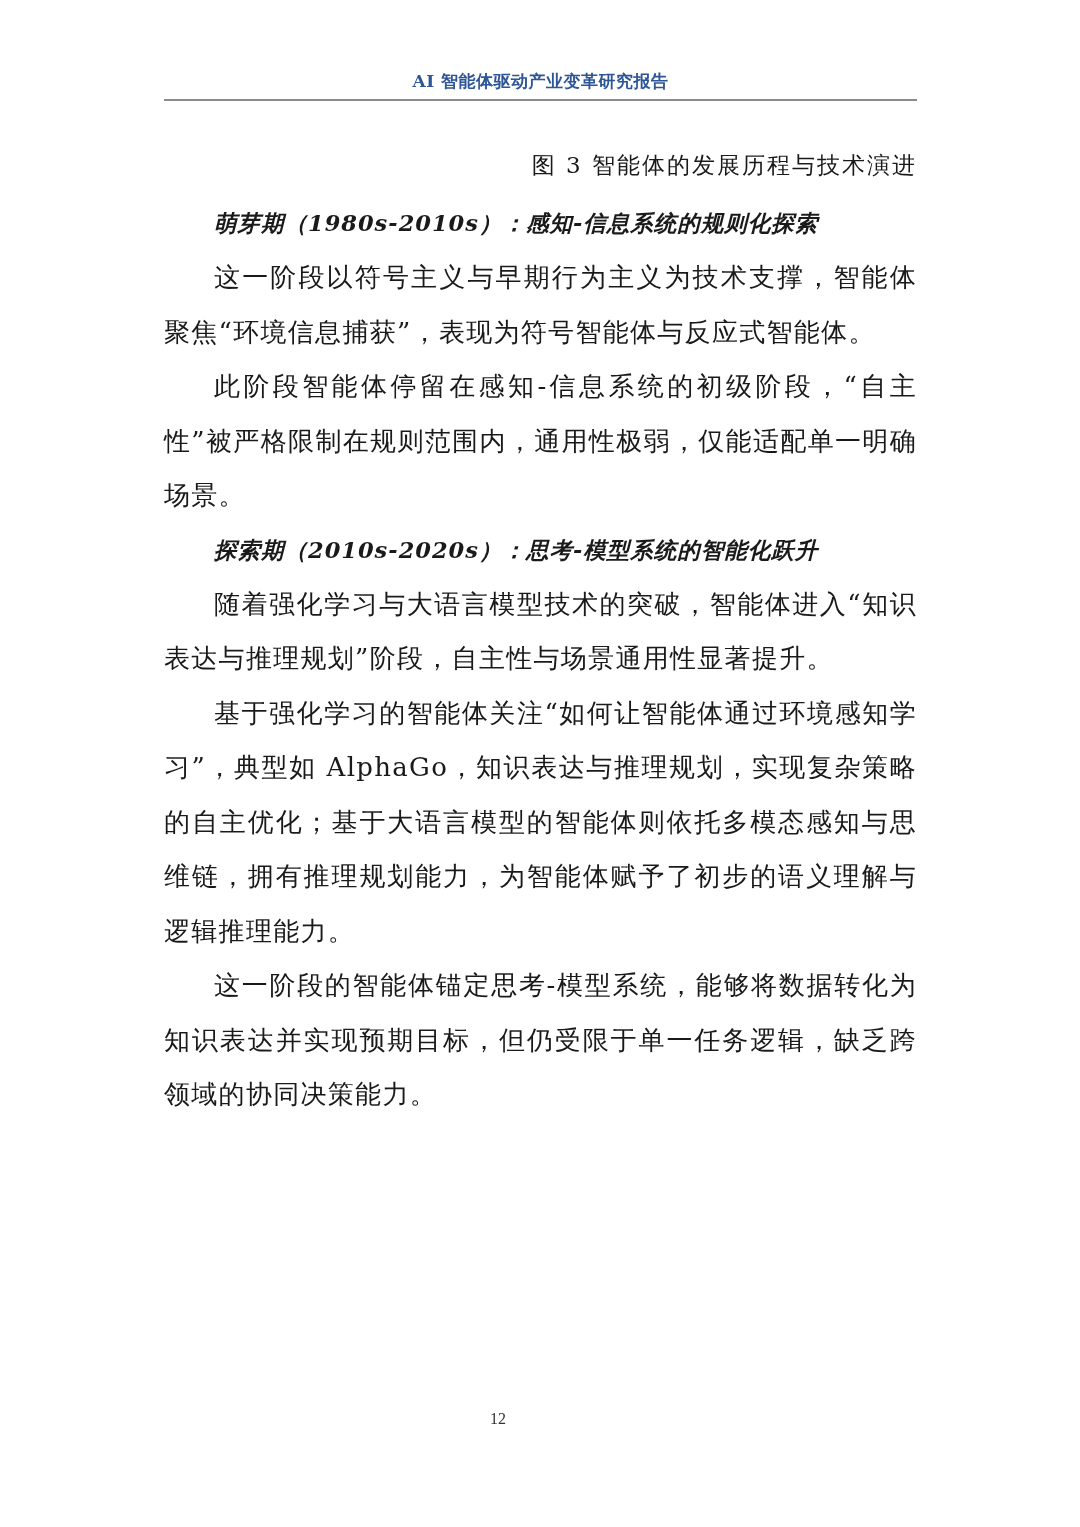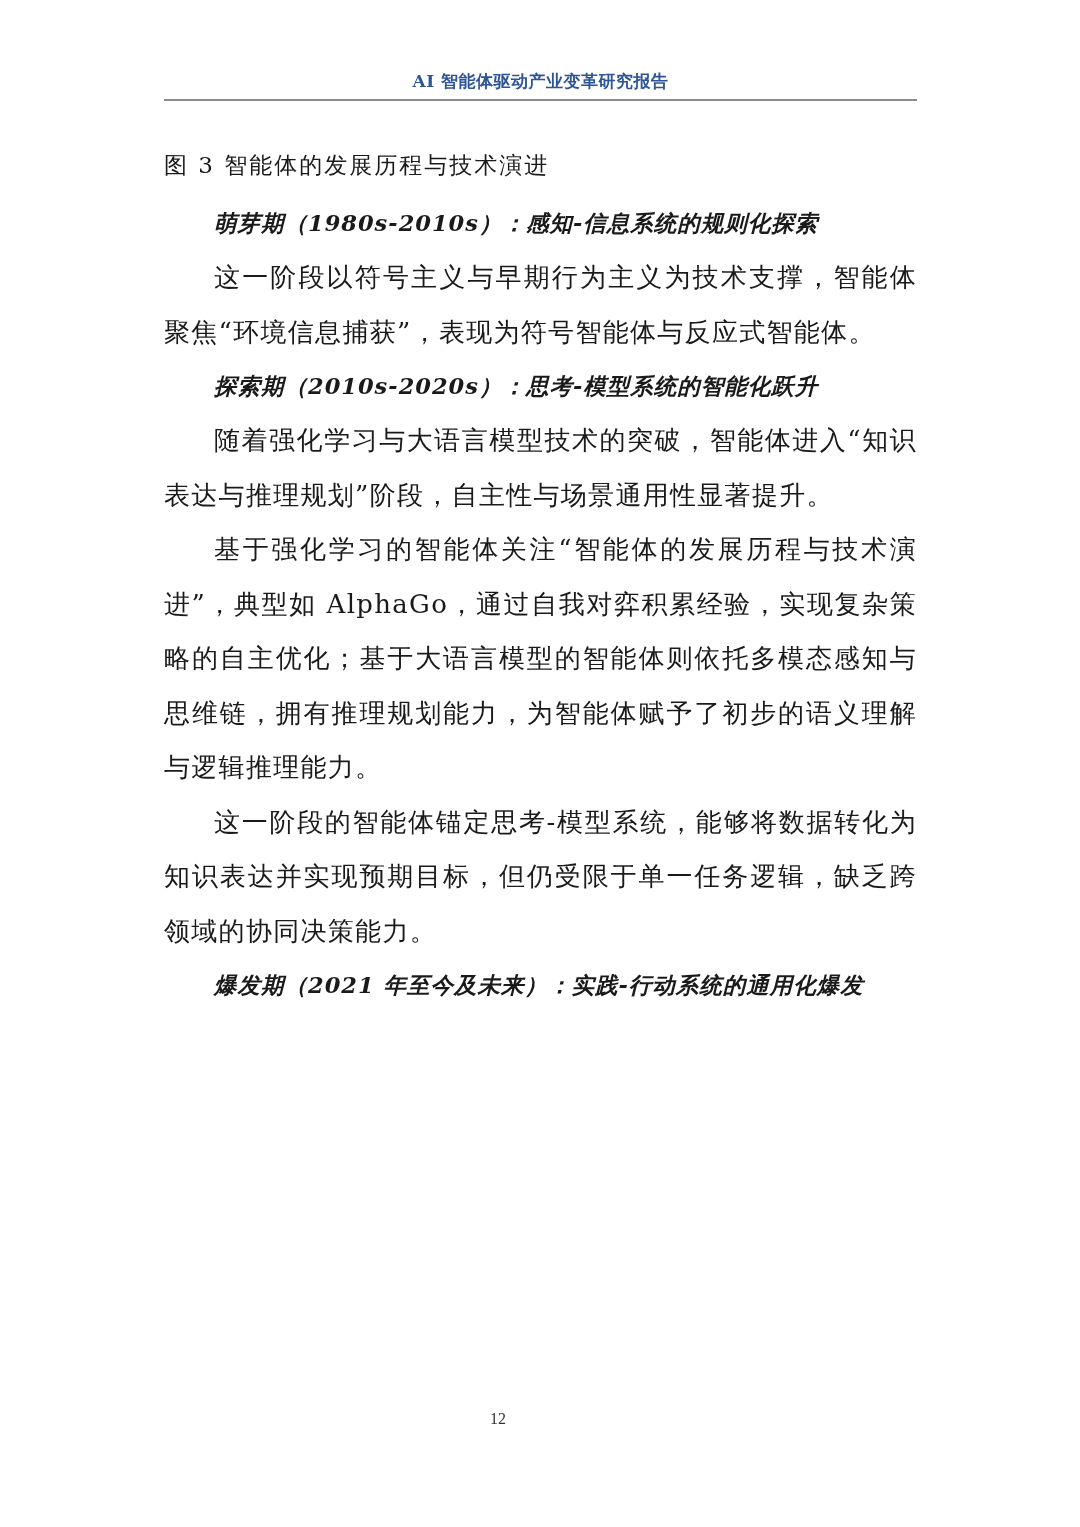--- a/index.html
+++ b/index.html
@@ -39,21 +39,21 @@
       height: 2px;
       background: #8c8c8c;
     }
     .content {
       position: absolute;
       left: 164px;
       top: 142px;
       width: 753px;
     }
     .figure-caption {
-      text-align: left;
+      text-align: right;
       font-size: 23px;
       line-height: 46px;
       height: 46px;
       margin: 0 0 8px 0;
       letter-spacing: 2px;
     }
     .section-heading {
       font-weight: bold;
       font-size: 22.5px;
       line-height: 54px;
@@ -91,27 +91,27 @@
   <span class="header-title">AI 智能体驱动产业变革研究报告</span>
 </div>
 <div class="header-rule"></div>
 
 <div class="content">
   <div class="figure-caption">图 3  智能体的发展历程与技术演进</div>
 
   <section>
     <h2 class="section-heading">萌芽期（1980s-2010s）：感知-信息系统的规则化探索</h2>
     <p class="para">这一阶段以符号主义与早期行为主义为技术支撑，智能体聚焦“环境信息捕获”，表现为符号智能体与反应式智能体。</p>
+    <p class="para">此阶段智能体停留在感知-信息系统的初级阶段，“自主性”被严格限制在规则范围内，通用性极弱，仅能适配单一明确场景。</p>
   </section>
 
   <section>
     <h2 class="section-heading">探索期（2010s-2020s）：思考-模型系统的智能化跃升</h2>
     <p class="para">随着强化学习与大语言模型技术的突破，智能体进入“知识表达与推理规划”阶段，自主性与场景通用性显著提升。</p>
-    <p class="para">基于强化学习的智能体关注“智能体的发展历程与技术演进”，典型如 AlphaGo，通过自我对弈积累经验，实现复杂策略的自主优化；基于大语言模型的智能体则依托多模态感知与思维链，拥有推理规划能力，为智能体赋予了初步的语义理解与逻辑推理能力。</p>
+    <p class="para">基于强化学习的智能体关注“如何让智能体通过环境感知学习”，典型如 AlphaGo，知识表达与推理规划，实现复杂策略的自主优化；基于大语言模型的智能体则依托多模态感知与思维链，拥有推理规划能力，为智能体赋予了初步的语义理解与逻辑推理能力。</p>
     <p class="para">这一阶段的智能体锚定思考-模型系统，能够将数据转化为知识表达并实现预期目标，但仍受限于单一任务逻辑，缺乏跨领域的协同决策能力。</p>
   </section>
 
   <section>
-    <h2 class="section-heading">爆发期（2021 年至今及未来）：实践-行动系统的通用化爆发</h2>
   </section>
 </div>
 
 <div class="page-number">12</div>
 
 </body></html>

